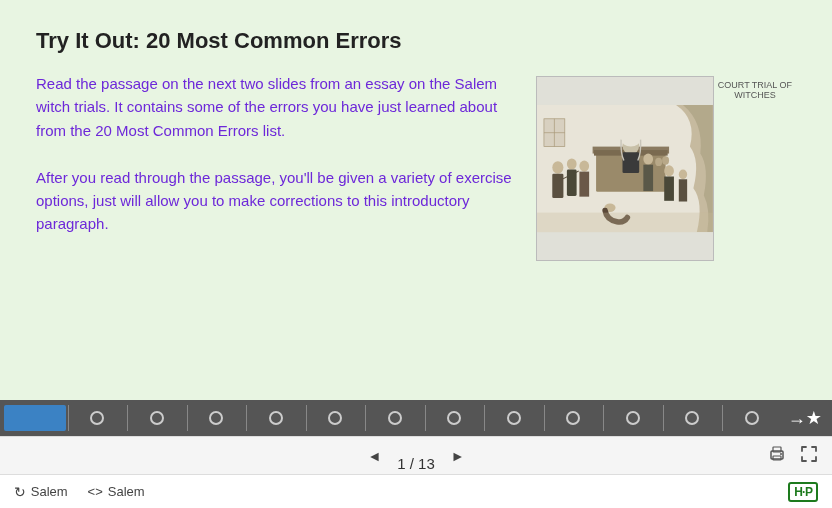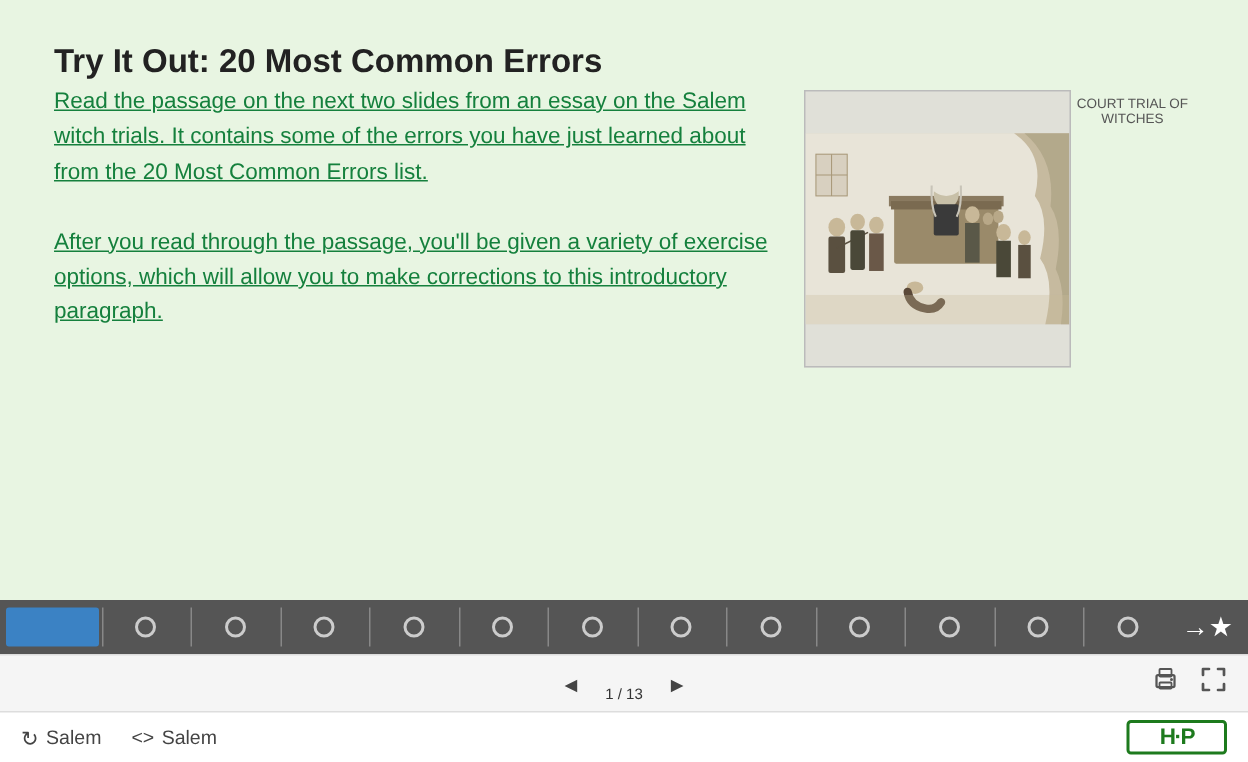--- a/index.html
+++ b/index.html
@@ -25,42 +25,41 @@
       padding: 28px 36px 24px 36px;
       display: flex;
       flex-direction: column;
       position: relative;
     }
 
     .slide-title {
       font-size: 22px;
       font-weight: bold;
       color: #222;
-      margin-bottom: 2px;
+      margin-bottom: 18px;
     }
 
     .slide-body {
       display: flex;
       flex-direction: row;
       gap: 24px;
       flex: 1;
     }
 
     .text-section {
       flex: 1;
       display: flex;
       flex-direction: column;
       gap: 24px;
     }
 
     .paragraph {
       font-size: 15px;
-      color: #15803d;
+      color: #6d28d9;
       line-height: 1.55;
-      text-decoration: underline;
     }
 
     .image-section {
       width: 260px;
       display: flex;
       flex-direction: row;
       padding-top: 4px;
     }
 
     .historical-image {
@@ -137,21 +136,21 @@
     .nav-btn {
       background: none;
       border: none;
       cursor: pointer;
       font-size: 14px;
       color: #444;
       padding: 2px 6px;
     }
 
     .nav-page-text {
-      font-size: 10px;
+      font-size: 15px;
       color: #333;
       margin-top: 16px;
     }
 
     .nav-right-icons {
       position: absolute;
       right: 12px;
       display: flex;
       gap: 10px;
       align-items: center;
@@ -192,41 +191,41 @@
       cursor: pointer;
       text-decoration: none;
     }
 
     .bottom-right {
       display: flex;
       align-items: center;
     }
 
     .hp-logo {
-      font-size: 15px;
+      font-size: 12px;
       font-weight: bold;
       color: #1d7a1d;
       border: 2px solid #1d7a1d;
       border-radius: 3px;
-      padding: 1px 20px;
+      padding: 1px 4px;
       letter-spacing: -1px;
     }
   </style>
 </head>
 <body>
 
 <div class="container">
 
   <div class="main-content">
     <div class="slide-title">Try It Out: 20 Most Common Errors</div>
 
     <div class="slide-body">
       <div class="text-section">
         <p class="paragraph">Read the passage on the next two slides from an essay on the Salem witch trials. It contains some of the errors you have just learned about from the 20 Most Common Errors list.</p>
-        <p class="paragraph">After you read through the passage, you'll be given a variety of exercise options, which will allow you to make corrections to this introductory paragraph.</p>
+        <p class="paragraph">After you read through the passage, you'll be given a variety of exercise options, just will allow you to make corrections to this introductory paragraph.</p>
       </div>
 
       <div class="image-section">
         <div class="historical-image">
 
           <svg width="253" height="183" viewBox="0 0 253 183" xmlns="http://www.w3.org/2000/svg">
             <rect width="253" height="183" fill="#d8d5c8"></rect>
 
             <rect x="0" y="0" width="253" height="183" fill="#e8e4d8"></rect>
 

